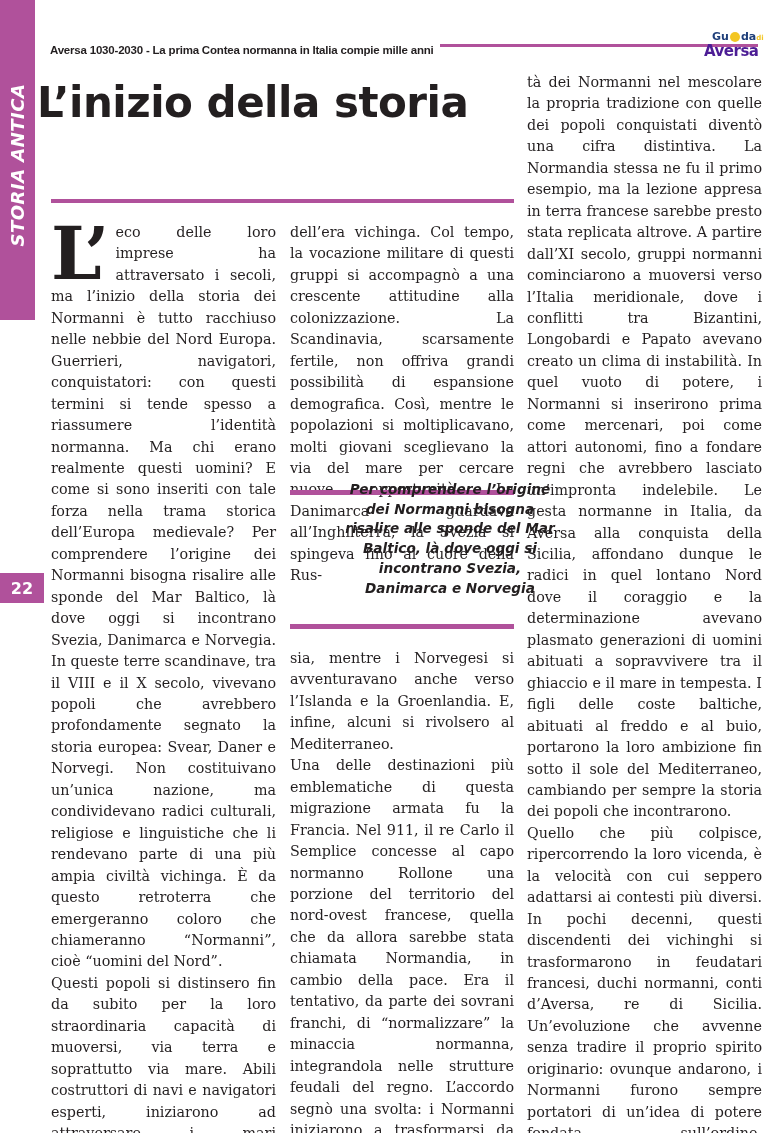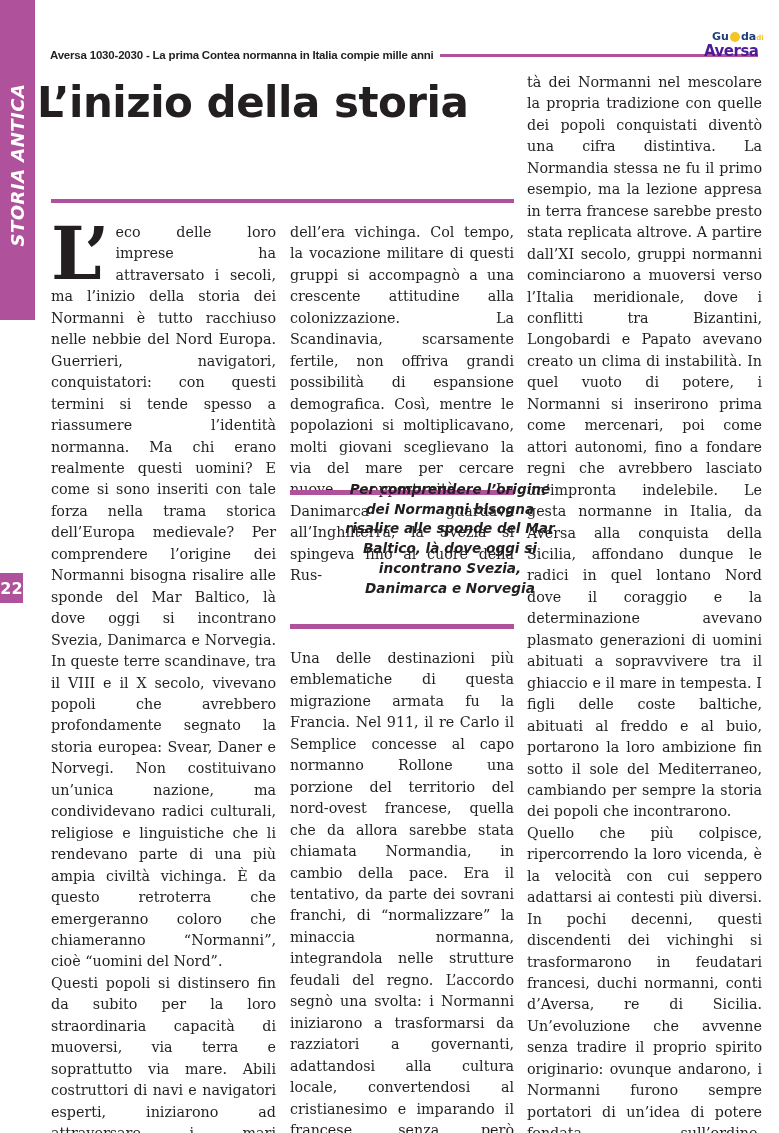--- a/index.html
+++ b/index.html
@@ -1,20 +1,20 @@
 <!DOCTYPE html>
 <html><head>
 <meta charset="utf-8">
 <style>
   html, body { margin: 0; padding: 0; background: #ffffff; }
   body { width: 779px; height: 1133px; position: relative; overflow: hidden; font-family: "DejaVu Serif", serif; color: #231f20; }
   .side-bar { position: absolute; left: 0; top: 0; width: 35px; height: 320px; background: #b0519b; }
   .side-label { position: absolute; left: 17px; top: 165px; transform: translate(-50%, -50%) rotate(-90deg); white-space: nowrap; color: #fff; font-family: "DejaVu Sans", sans-serif; font-style: italic; font-weight: bold; font-size: 18px; letter-spacing: 0.5px; }
-  .page-num { position: absolute; left: 0; top: 573px; width: 23px; height: 30px; background: #b0519b; color: #fff; font-family: "DejaVu Sans", sans-serif; font-weight: bold; font-size: 16px; display: flex; align-items: center; justify-content: center; }
-  .header { position: absolute; left: 50px; top: 44px; width: 712px; height: 22px; display: flex; align-items: center; }
+  .page-num { position: absolute; left: 0; top: 573px; width: 44px; height: 30px; background: #b0519b; color: #fff; font-family: "DejaVu Sans", sans-serif; font-weight: bold; font-size: 16px; display: flex; align-items: center; justify-content: center; }
+  .header { position: absolute; left: 50px; top: 44px; width: 712px; height: 22px; display: flex; }
   .header-text { font-family: "Liberation Sans", sans-serif; font-weight: bold; font-size: 11.5px; color: #231f20; white-space: nowrap; letter-spacing: -0.2px; }
   .header-rule { flex: 1; height: 3px; background: #b0519b; margin-left: 6px; margin-right: 4px; }
   .logo { position: absolute; left: 704px; top: 30px; width: 58px; height: 36px; }
   .logo .l1 { font-family: "DejaVu Sans", sans-serif; font-weight: bold; font-size: 11px; color: #1f3f7a; position: absolute; left: 8px; top: 0; white-space: nowrap; }
   .logo .dot { display: inline-block; width: 10px; height: 10px; border-radius: 50%; background: #f3c623; vertical-align: middle; margin: 0 1px; }
   .logo .di { font-size: 7px; color: #f3c623; }
   .logo .l2 { font-family: "DejaVu Sans", sans-serif; font-weight: bold; font-size: 15px; color: #4c1d95; position: absolute; left: 0; top: 12px; letter-spacing: -0.5px; }
   .title { position: absolute; left: 37px; top: 78px; width: 470px; font-family: "DejaVu Sans", sans-serif; font-weight: bold; font-size: 42px; line-height: 50px; color: #231f20; letter-spacing: -0.5px; }
   .title-rule { position: absolute; left: 51px; top: 199px; width: 463px; height: 4px; background: #b0519b; }
   .col { position: absolute; font-size: 14.3px; line-height: 21.45px; text-align: justify; color: #231f20; }
@@ -58,20 +58,21 @@
 
 <div class="col col2a">
   <p>dell’era vichinga. Col tempo, la vocazione militare di questi gruppi si accompagnò a una crescente attitudine alla colonizzazione. La Scandinavia, scarsamente fertile, non offriva grandi possibilità di espansione demografica. Così, mentre le popolazioni si moltiplicavano, molti giovani sceglievano la via del mare per cercare nuove opportunità. La Danimarca guardava all’Inghilterra, la Svezia si spingeva fino al cuore della Rus-</p>
 </div>
 
 <div class="pull-rule" style="top:490px;"></div>
 <div class="pull-quote">Per comprendere l’origine dei Normanni bisogna risalire alle sponde del Mar Baltico, là dove oggi si incontrano Svezia, Danimarca e Norvegia</div>
 <div class="pull-rule" style="top:624px;"></div>
 
 <div class="col col2b">
+  <p>sia, mentre i Norvegesi si avventuravano anche verso l’Islanda e la Groenlandia. E, infine, alcuni si rivolsero al Mediterraneo.</p>
   <p>Una delle destinazioni più emblematiche di questa migrazione armata fu la Francia. Nel 911, il re Carlo il Semplice concesse al capo normanno Rollone una porzione del territorio del nord-ovest francese, quella che da allora sarebbe stata chiamata Normandia, in cambio della pace. Era il tentativo, da parte dei sovrani franchi, di “normalizzare” la minaccia normanna, integrandola nelle strutture feudali del regno. L’accordo segnò una svolta: i Normanni iniziarono a trasformarsi da razziatori a governanti, adattandosi alla cultura locale, convertendosi al cristianesimo e imparando il francese, senza però rinunciare del tutto alla loro identità. L’abili-</p>
 </div>
 
 <div class="col col3">
   <p>tà dei Normanni nel mescolare la propria tradizione con quelle dei popoli conquistati diventò una cifra distintiva. La Normandia stessa ne fu il primo esempio, ma la lezione appresa in terra francese sarebbe presto stata replicata altrove. A partire dall’XI secolo, gruppi normanni cominciarono a muoversi verso l’Italia meridionale, dove i conflitti tra Bizantini, Longobardi e Papato avevano creato un clima di instabilità. In quel vuoto di potere, i Normanni si inserirono prima come mercenari, poi come attori autonomi, fino a fondare regni che avrebbero lasciato un’impronta indelebile. Le gesta normanne in Italia, da Aversa alla conquista della Sicilia, affondano dunque le radici in quel lontano Nord dove il coraggio e la determinazione avevano plasmato generazioni di uomini abituati a sopravvivere tra il ghiaccio e il mare in tempesta. I figli delle coste baltiche, abituati al freddo e al buio, portarono la loro ambizione fin sotto il sole del Mediterraneo, cambiando per sempre la storia dei popoli che incontrarono.</p>
   <p>Quello che più colpisce, ripercorrendo la loro vicenda, è la velocità con cui seppero adattarsi ai contesti più diversi. In pochi decenni, questi discendenti dei vichinghi si trasformarono in feudatari francesi, duchi normanni, conti d’Aversa, re di Sicilia. Un’evoluzione che avvenne senza tradire il proprio spirito originario: ovunque andarono, i Normanni furono sempre portatori di un’idea di potere fondata sull’ordine, sull’efficienza e su una visione fortemente pragmatica della politica.</p>
 
 </div>
 
 </body></html>

